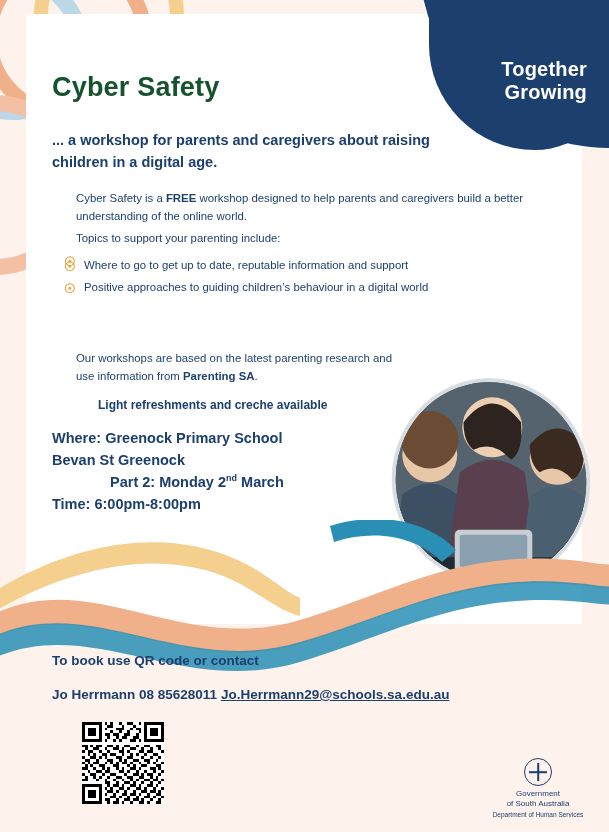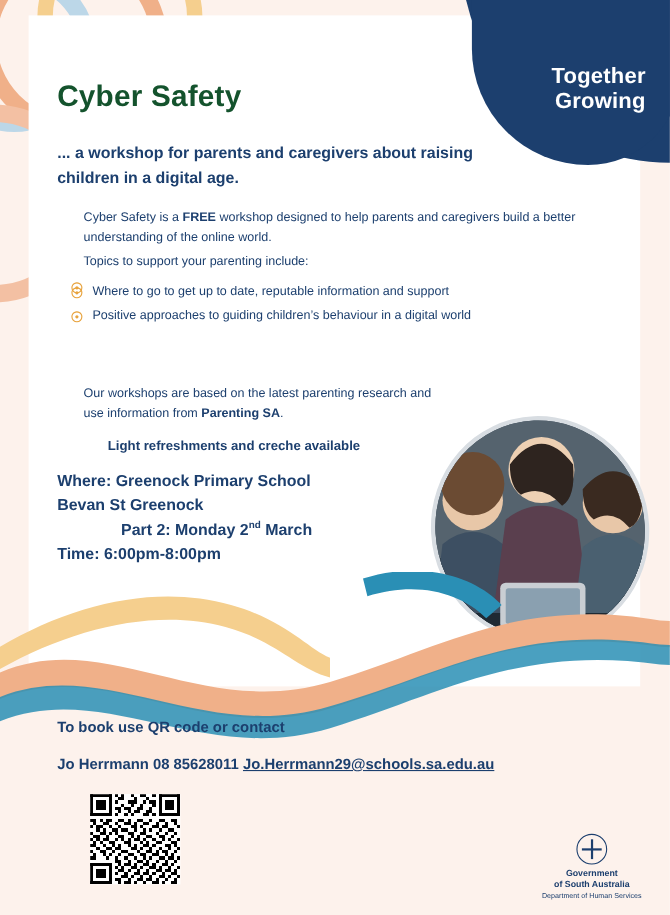--- a/index.html
+++ b/index.html
@@ -158,21 +158,21 @@
     position:relative;
   }
   .gov-crest:before{
     content:"";position:absolute;left:50%;top:4px;
     width:1.6px;height:18px;background:#1c3f6e;transform:translateX(-50%);
   }
   .gov-crest:after{
     content:"";position:absolute;left:4px;top:50%;
     width:18px;height:1.6px;background:#1c3f6e;transform:translateY(-50%);
   }
-  .gov-l1{font-size:8px;font-weight:bold;color:#1c3f6e;line-height:1.25;}
+  .gov-l1{font-size:8px;font-weight:normal;color:#1c3f6e;line-height:1.25;}
   .gov-l2{font-size:6.5px;color:#1c3f6e;margin-top:2px;}
 </style>
 </head>
 <body>
 
 <div class="poster">
 
   <div class="ring ring-blue"></div>
   <div class="ring ring-orange"></div>
   <div class="ring ring-yellow"></div>

